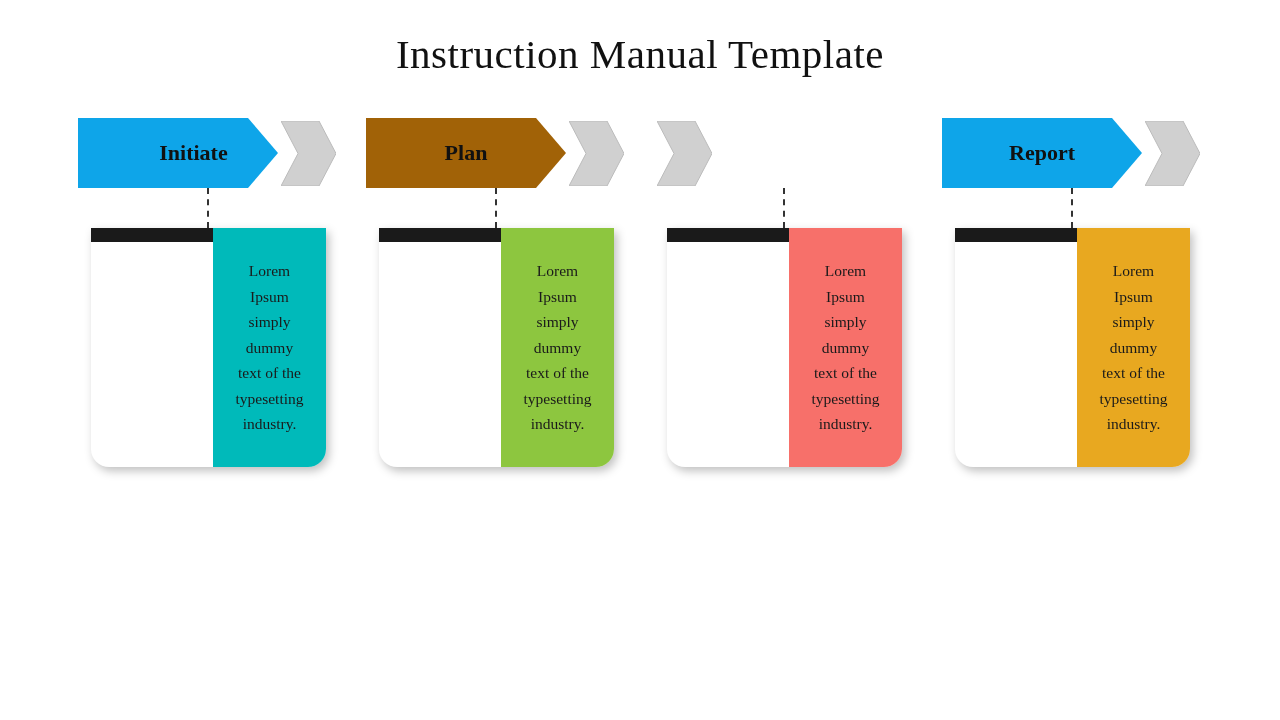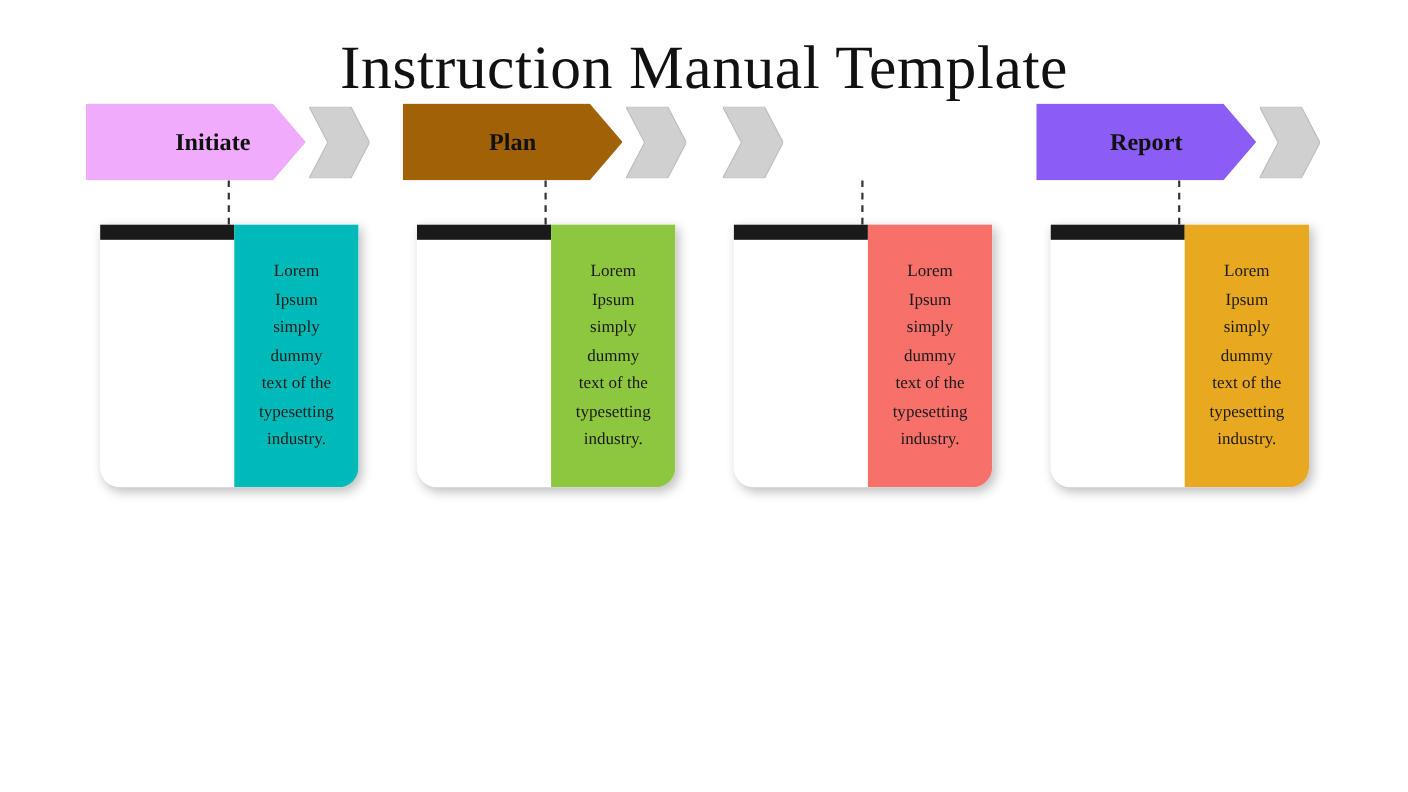--- a/index.html
+++ b/index.html
@@ -9,24 +9,25 @@
       font-family: Georgia, 'Times New Roman', serif;
       width: 1280px;
       height: 720px;
       overflow: hidden;
       display: flex;
       flex-direction: column;
       align-items: center;
     }
 
     .page-title {
-      font-size: 56px;
+      font-size: 41px;
       font-weight: normal;
       text-align: center;
       margin-top: 30px;
+      margin-bottom: 40px;
       color: #111;
       letter-spacing: 0.5px;
     }
 
     .content-area {
       display: flex;
       flex-direction: row;
       justify-content: center;
       align-items: flex-start;
       gap: 28px;
@@ -125,21 +126,21 @@
   </style>
 </head>
 <body>
 
 <h1 class="page-title">Instruction Manual Template</h1>
 
 <div class="content-area">
 
 <div class="step-column">
       <div class="step-header">
-        <div class="step-badge" style="background: #f0abfc; padding-left: 31px;">
+        <div class="step-badge" style="background: #0ea5e9; padding-left: 31px;">
           <span class="step-badge-label">Initiate</span>
         </div>
         <div class="step-arrow">
       <svg viewBox="0 0 55 65" xmlns="http://www.w3.org/2000/svg">
         <polygon points="0,0 38,0 55,32.5 38,65 0,65 17,32.5" fill="#d0d0d0" stroke="#bbb" stroke-width="1"></polygon>
       </svg>
     </div>
       </div>
       <div class="step-connector"></div>
       <div class="step-card">
@@ -179,21 +180,21 @@
       <div class="step-connector"></div>
       <div class="step-card">
         <div class="step-card-top-bar"></div>
         <div class="step-card-body" style="background: rgb(247, 112, 106);">
           <p class="step-card-text">Lorem Ipsum simply dummy text of the typesetting industry.</p>
         </div>
       </div>
     </div>
     <div class="step-column">
       <div class="step-header">
-        <div class="step-badge" style="background: #8b5cf6;">
+        <div class="step-badge" style="background: #0ea5e9;">
           <span class="step-badge-label">Report</span>
         </div>
         <div class="step-arrow">
       <svg viewBox="0 0 55 65" xmlns="http://www.w3.org/2000/svg">
         <polygon points="0,0 38,0 55,32.5 38,65 0,65 17,32.5" fill="#d0d0d0" stroke="#bbb" stroke-width="1"></polygon>
       </svg>
     </div>
       </div>
       <div class="step-connector"></div>
       <div class="step-card">

